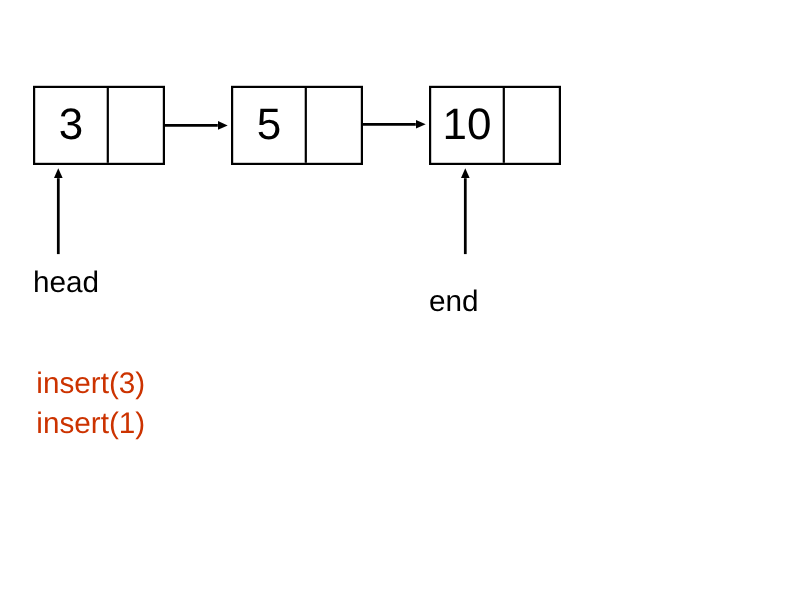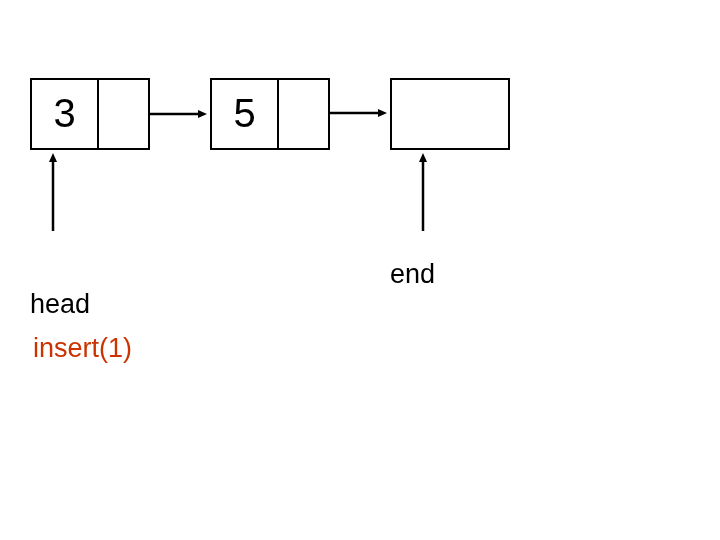--- a/index.html
+++ b/index.html
@@ -50,21 +50,21 @@
   }
   .cell-pointer {
     flex: 1;
   }
   .ptr-label {
     position: absolute;
     font-size: 27px;
     color: #000000;
     line-height: 1;
   }
-  .label-head { left: 30px; top: 243px; margin-top: 48px; }
+  .label-head { left: 30px; top: 243px; }
   .label-end  { left: 390px; top: 261px; }
   .operations {
     position: absolute;
     left: 33px;
     top: 330px;
     font-size: 27px;
     line-height: 37px;
     color: #CC3300;
   }
 </style>
@@ -95,23 +95,25 @@
     <div class="cell-value">3</div>
     <div class="cell-pointer"></div>
   </div>
 
   <div class="node node-2">
     <div class="cell-value">5</div>
     <div class="cell-pointer"></div>
   </div>
 
   <div class="node node-3">
+    <div class="cell-value">10</div>
     <div class="cell-pointer"></div>
   </div>
 
   <div class="ptr-label label-head">head</div>
   <div class="ptr-label label-end">end</div>
 
   <div class="operations">
+    <div>insert(3)</div>
     <div>insert(1)</div>
   </div>
 
 </div>
 
 </body></html>

